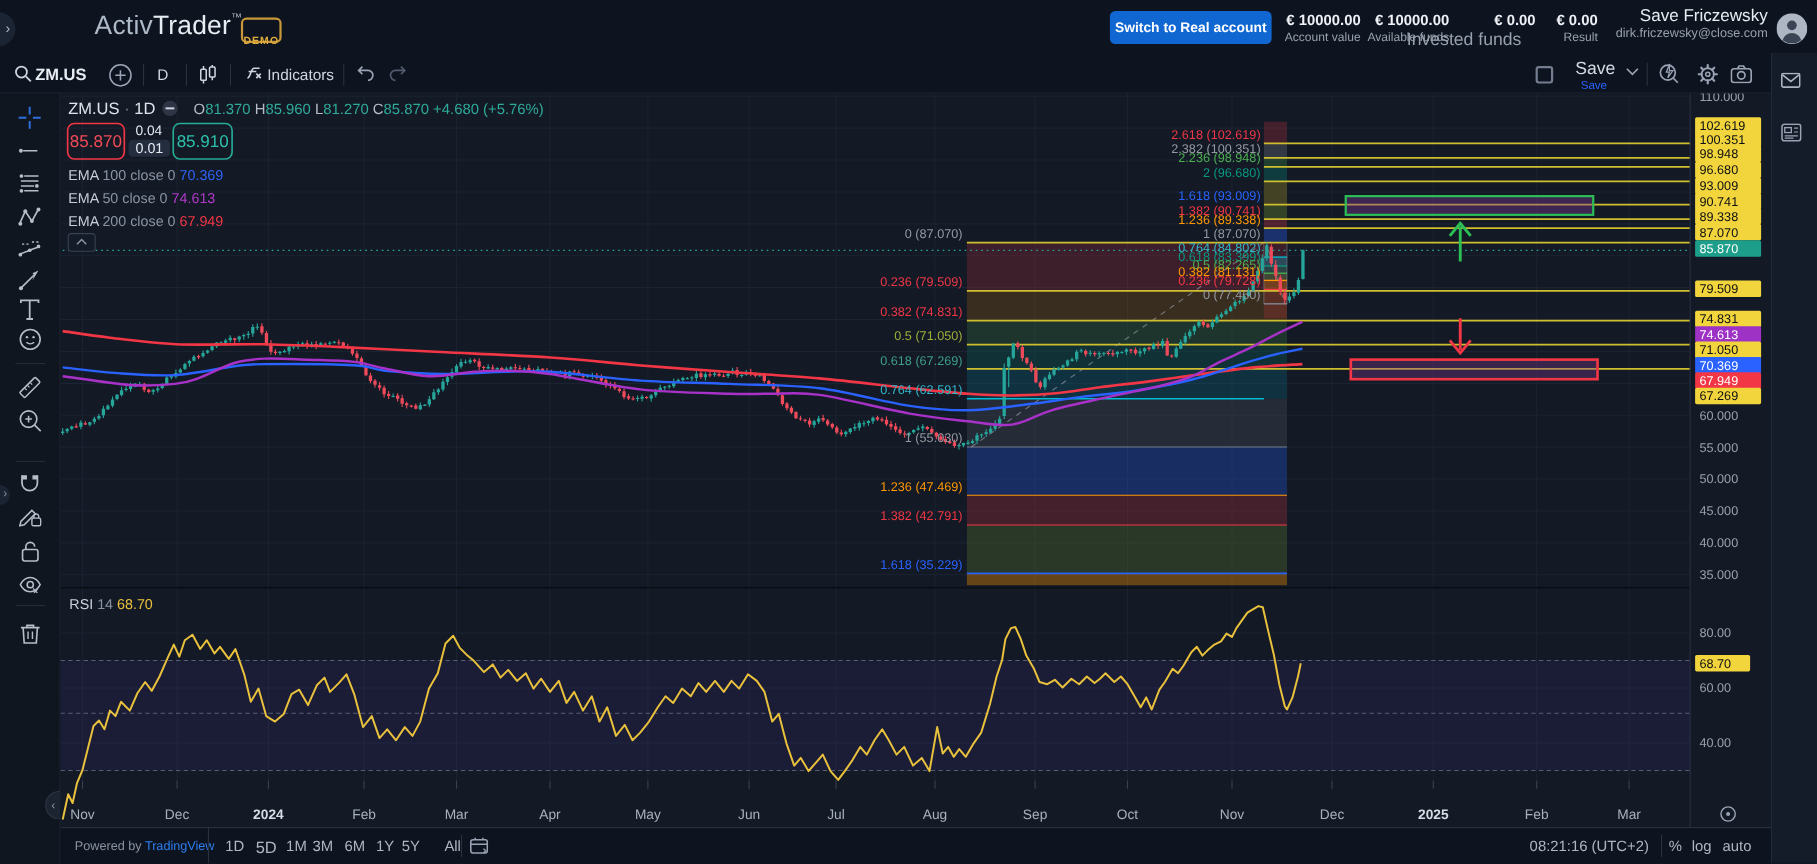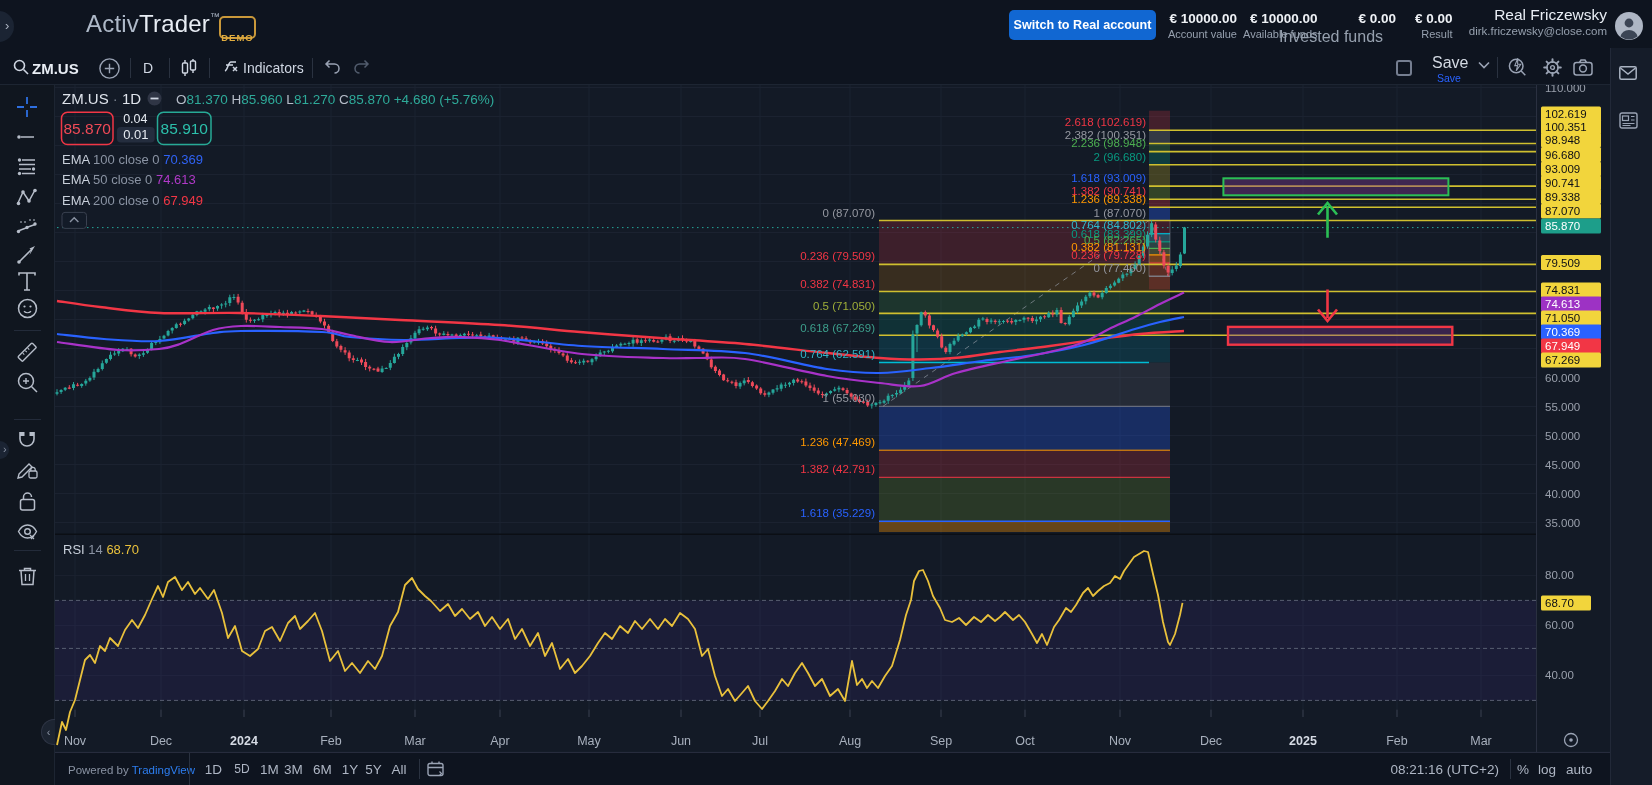--- a/index.html
+++ b/index.html
@@ -20,21 +20,21 @@
     <div class="abs" style="left:219px;top:16px;width:37px;height:14px;border:2px solid #c9983a;border-radius:5px;color:#e0ac3f;font-size:9.5px;font-weight:bold;letter-spacing:1px;display:flex;align-items:center;justify-content:center;padding-top:19px">DEMO</div>
     <div class="abs" style="left:1009px;top:10px;width:147px;height:30px;background:#1167d2;border-radius:5px;color:#fff;font-size:12.6px;font-weight:bold;display:flex;align-items:center;justify-content:center;white-space:nowrap">Switch to Real account</div>
     <div class="abs" style="left:1107px;top:11px;width:130px;text-align:right;font-size:13.5px;color:#eef1f5;font-weight:bold;white-space:nowrap">€ 10000.00</div>
     <div class="abs" style="left:1107px;top:27.5px;width:130px;text-align:right;font-size:11px;color:#96a0ae;white-space:nowrap">Account value</div>
     <div class="abs" style="left:1187.5px;top:11px;width:130px;text-align:right;font-size:13.5px;color:#eef1f5;font-weight:bold;white-space:nowrap">€ 10000.00</div>
     <div class="abs" style="left:1187.5px;top:27.5px;width:130px;text-align:right;font-size:11px;color:#96a0ae;white-space:nowrap">Available funds</div>
     <div class="abs" style="left:1266px;top:11px;width:130px;text-align:right;font-size:13.5px;color:#eef1f5;font-weight:bold;white-space:nowrap">€ 0.00</div>
     <div class="abs" style="left:1266px;top:27.5px;width:130px;text-align:center;font-size:16px;color:#96a0ae;white-space:nowrap">Invested funds</div>
     <div class="abs" style="left:1322.5px;top:11px;width:130px;text-align:right;font-size:13.5px;color:#eef1f5;font-weight:bold;white-space:nowrap">€ 0.00</div>
     <div class="abs" style="left:1322.5px;top:27.5px;width:130px;text-align:right;font-size:11px;color:#96a0ae;white-space:nowrap">Result</div>
-    <div class="abs" style="left:1407px;top:6px;width:200px;text-align:right;font-size:15.5px;color:#e8edf4;white-space:nowrap">Real Friczewsky</div>
+    <div class="abs" style="left:1407px;top:6px;width:200px;text-align:right;font-size:15.5px;color:#e8edf4;white-space:nowrap">Save Friczewsky</div>
     <div class="abs" style="left:1407px;top:25px;width:200px;text-align:right;font-size:11.5px;color:#96a0ae;white-space:nowrap">dirk.friczewsky@close.com</div>
     <div class="abs" style="left:1615px;top:12px"><svg width="28" height="28" viewBox="0 0 28 28" style="">
         <circle cx="14" cy="14" r="14" fill="#aeb6c4"></circle>
         <circle cx="14" cy="11" r="4.4" fill="#3c4555"></circle>
         <path d="M5.5 24.5a8.8 8.8 0 0 1 17 0a14 14 0 0 1 -17 0z" fill="#3c4555"></path>
       </svg></div>
   </div>
 <div class="abs" id="symbar">
     <div class="ic" style="left:13px;top:11px;width:16px;height:16px">
       <svg width="16" height="16" viewBox="0 0 16 16" style="">
@@ -397,27 +397,27 @@
       <text x="62" y="184.3" font-size="13" fill="#c8cfda">EMA <tspan fill="#8a93a3">50 close 0</tspan>  <tspan fill="#b039c8">74.613</tspan></text>
       <text x="62" y="205.3" font-size="13" fill="#c8cfda">EMA <tspan fill="#8a93a3">200 close 0</tspan>  <tspan fill="#f23645">67.949</tspan></text>
       <rect x="62" y="212.4" width="24.5" height="16" rx="3" fill="#131b28" stroke="#3a4150" stroke-width="1"></rect>
       <path d="M70 222l4.2-4.2 4.2 4.2" stroke="#8a93a3" stroke-width="1.4" fill="none"></path>
       <text x="63" y="553.5" font-size="13" fill="#c8cfda">RSI <tspan fill="#8a93a3">14</tspan>  <tspan fill="#e9c13c">68.70</tspan></text>
     </svg></div>
 <div class="abs" id="botbar">
     <div class="abs" style="left:13px;top:10.5px;font-size:11.5px;color:#8a93a3">Powered by <span style="color:#2d7ef0;">TradingView</span></div>
     <div class="sep" style="left:134px;top:0;height:32px"></div>
     <div class="abs" style="left:158.5px;top:9px;width:40px;margin-left:-20px;text-align:center;font-size:13.5px;color:#aeb6c4">1D</div>
-    <div class="abs" style="left:187px;top:9px;width:40px;margin-left:-20px;text-align:center;font-size:12px;color:#aeb6c4">5D</div>
+    <div class="abs" style="left:187px;top:9px;width:40px;margin-left:-20px;text-align:center;font-size:15px;color:#aeb6c4">5D</div>
     <div class="abs" style="left:214.5px;top:9px;width:40px;margin-left:-20px;text-align:center;font-size:13.5px;color:#aeb6c4">1M</div>
     <div class="abs" style="left:240.5px;top:9px;width:36px;margin-left:-20px;text-align:center;font-size:13.5px;color:#aeb6c4">3M</div>
     <div class="abs" style="left:267.5px;top:9px;width:40px;margin-left:-20px;text-align:center;font-size:13.5px;color:#aeb6c4">6M</div>
     <div class="abs" style="left:295px;top:9px;width:40px;margin-left:-20px;text-align:center;font-size:13.5px;color:#aeb6c4">1Y</div>
     <div class="abs" style="left:318.5px;top:9px;width:40px;margin-left:-20px;text-align:center;font-size:13.5px;color:#aeb6c4">5Y</div>
-    <div class="abs" style="left:344px;top:9px;width:40px;margin-left:-20px;text-align:center;font-size:13.5px;color:#aeb6c4">All</div>
+    <div class="abs" style="left:344px;top:9px;width:40px;margin-left:-20px;text-align:right;font-size:13.5px;color:#aeb6c4">All</div>
     <div class="sep" style="left:364px;top:6px;height:20px"></div>
     <div class="ic" style="left:372px;top:8px;width:17px;height:16px">
       <svg width="17" height="16" viewBox="0 0 17 16" style="">
         <rect x="1" y="2.5" width="15" height="12" rx="2" fill="none" stroke="#9aa3b4" stroke-width="1.4"></rect>
         <path d="M1 6.5h15M5 2.5V0.5M12 2.5V0.5" stroke="#9aa3b4" stroke-width="1.4"></path>
         <path d="M12.5 10.5l2 2-2 2" fill="none" stroke="#9aa3b4" stroke-width="1.2"></path>
       </svg>
     </div>
     <div class="abs" style="left:1284px;top:9px;width:160px;text-align:right;font-size:13.5px;color:#aeb6c4">08:21:16 (UTC+2)</div>
     <div class="sep" style="left:1455px;top:6px;height:20px"></div>

